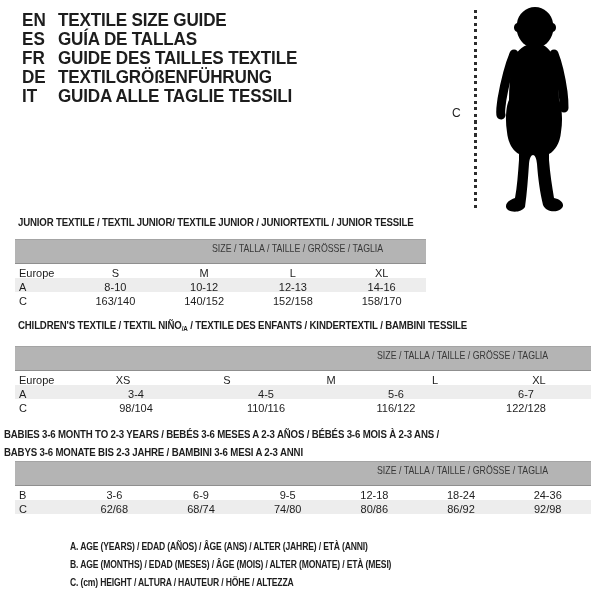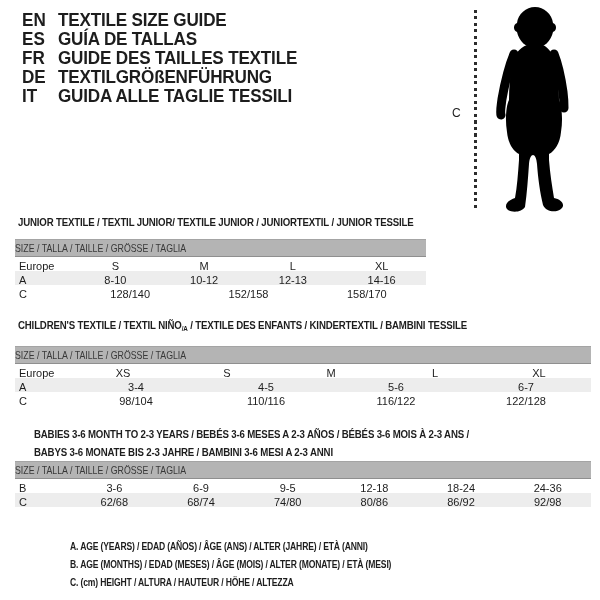--- a/index.html
+++ b/index.html
@@ -21,22 +21,22 @@
   .measure-label { left:452px; top:106px; font-size:12px; }
   .baby-svg { left:482px; top:4px; }
 
   
   .sec-title { font-weight:bold; font-size:11.5px; letter-spacing:-0.2px;
     white-space:nowrap; transform:scaleX(.84); transform-origin:0 0; }
   .ttl-sub { font-size:7.5px; vertical-align:-2px; }
 
   
   .tbl { left:15px; font-size:11px; }
-  .tbl-head { box-sizing:border-box; height:18px; line-height:16px; background:#b4b4b4;
-    color:#383838; padding-left:0; border-top:1px solid #a4a4a4; border-bottom:1px solid #8f8f8f; }
+  .tbl-head { box-sizing:border-box; height:25px; line-height:16px; background:#b4b4b4;
+    color:#383838; padding-left:0; border-top:1px solid #a4a4a4; border-bottom:1px solid #8f8f8f;text-align:right; }
   .tbl-head span { display:inline-block; white-space:nowrap; transform:scaleX(.8); transform-origin:0 50%; }
   .row { display:flex; height:14px; line-height:18px; }
   .row.shaded { background:#ededed; }
   .row .label { width:52px; padding-left:4px; }
   .row .c { flex:1; text-align:center; }
 
   
   .notes { left:57px; top:537px; font-weight:bold; font-size:11px;margin-left:13px; }
   .note-line { height:18px; line-height:18px; white-space:nowrap; letter-spacing:-0.2px;
     transform:scaleX(.78); transform-origin:0 50%; }
@@ -104,21 +104,22 @@
     </div>
     <div class="row shaded">
       <div class="label">A</div>
       <div class="c">8-10</div>
       <div class="c">10-12</div>
       <div class="c">12-13</div>
       <div class="c">14-16</div>
     </div>
     <div class="row">
       <div class="label">C</div>
-      <div class="c">128/140</div>
+      <div class="c">163/140</div>
+      <div class="c">140/152</div>
       <div class="c">152/158</div>
       <div class="c">158/170</div>
     </div>
   </div>
 
   <div class="abs sec-title" style="left:18px; top:319px;">
     <span>CHILDREN'S TEXTILE / TEXTIL NIÑO</span><span class="ttl-sub">/A</span><span> / TEXTILE DES ENFANTS / KINDERTEXTIL / BAMBINI TESSILE</span>
   </div>
   <div class="abs tbl" style="top:346px; width:576px;">
     <div class="tbl-head">
@@ -141,21 +142,21 @@
     </div>
     <div class="row">
       <div class="label">C</div>
       <div class="c">98/104</div>
       <div class="c">110/116</div>
       <div class="c">116/122</div>
       <div class="c">122/128</div>
     </div>
   </div>
 
-  <div class="abs" style="left:34px; top:425px;">
+  <div class="abs" style="left:4px; top:425px;">
     <div class="sec-title" style="position:static; line-height:18px;">BABIES 3-6 MONTH TO 2-3 YEARS / BEBÉS 3-6 MESES A 2-3 AÑOS / BÉBÉS 3-6 MOIS À 2-3 ANS /</div>
     <div class="sec-title" style="position:static; line-height:18px;">BABYS 3-6 MONATE BIS 2-3 JAHRE / BAMBINI 3-6 MESI A 2-3 ANNI</div>
   </div>
   <div class="abs tbl" style="top:461px; width:576px;">
     <div class="tbl-head">
       <span>SIZE / TALLA / TAILLE / GRÖSSE / TAGLIA</span>
     </div>
     <div class="row">
       <div class="label">B</div>
       <div class="c">3-6</div>

